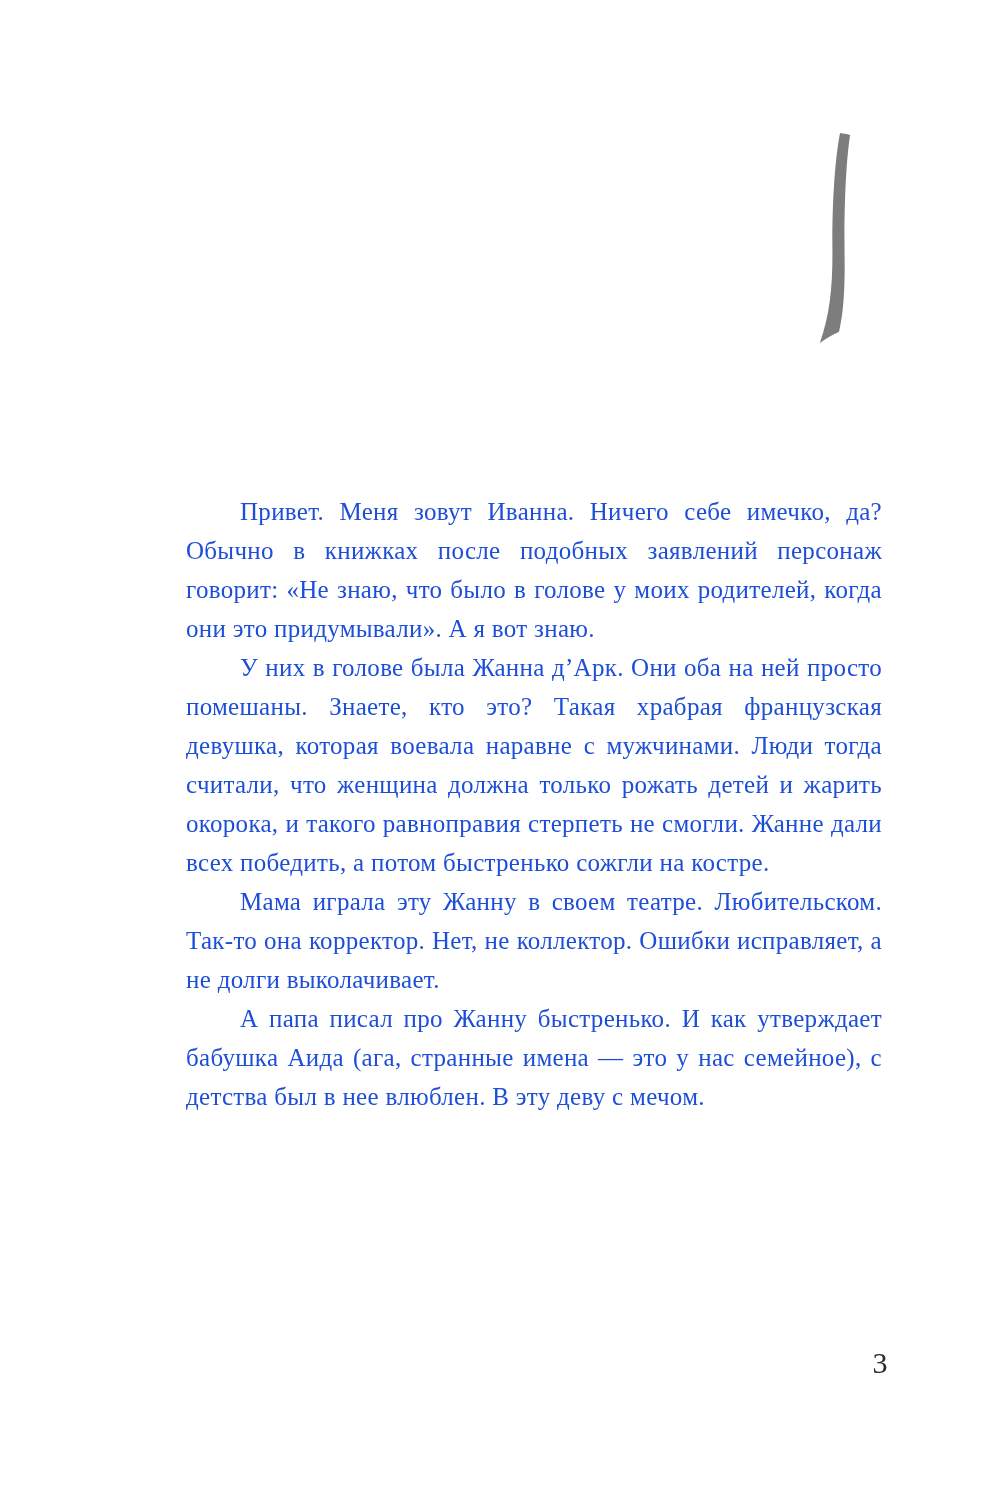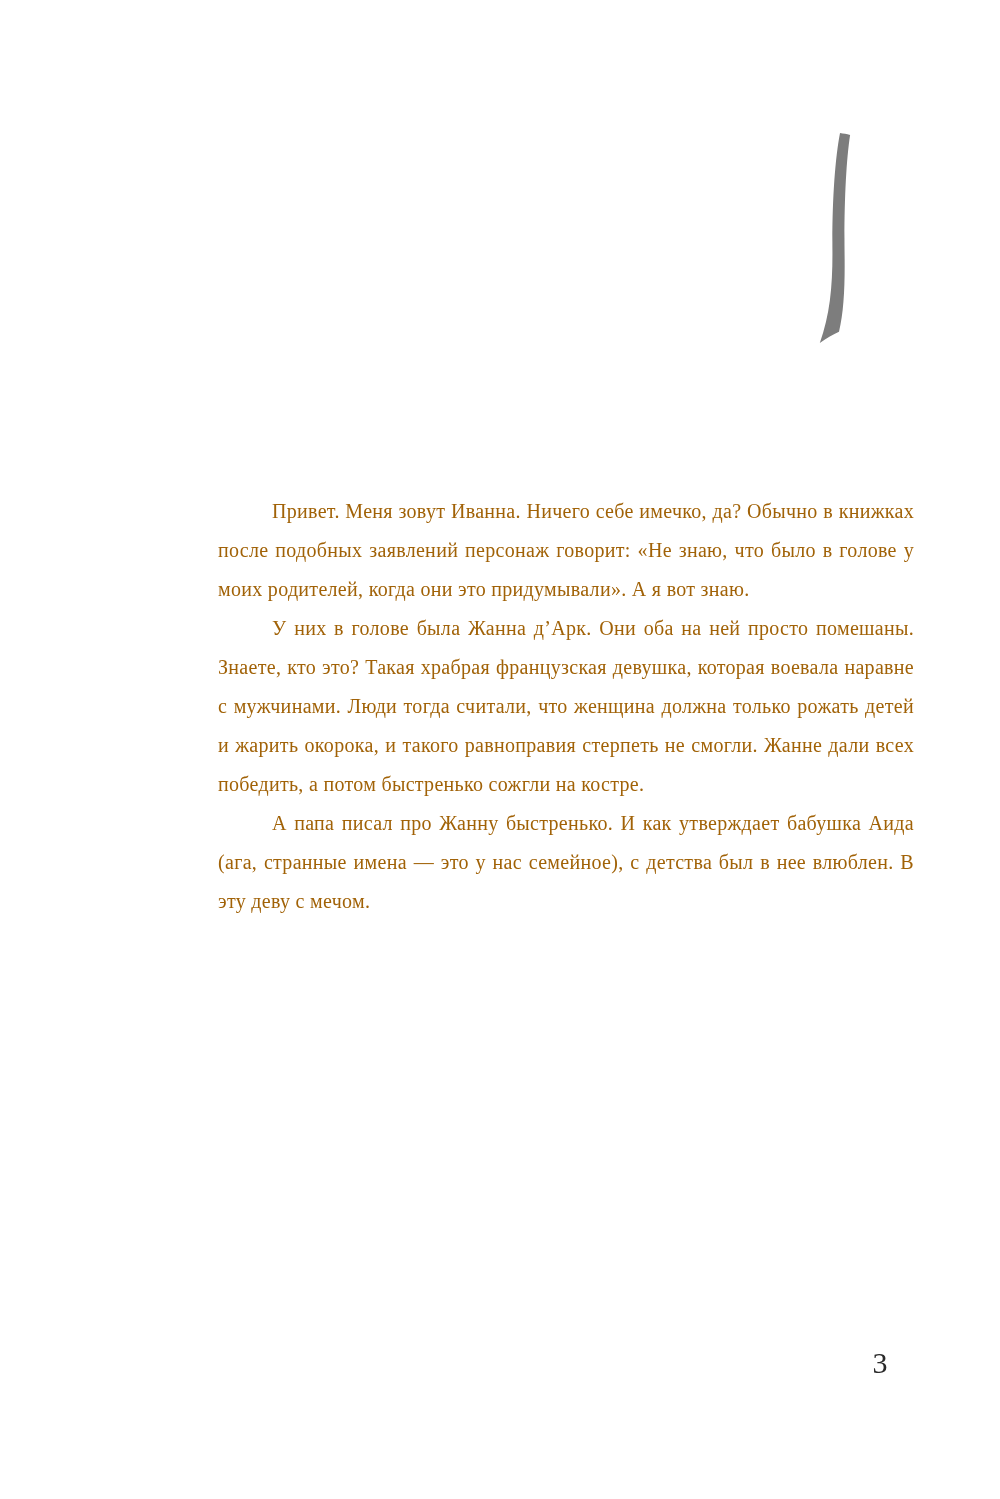--- a/index.html
+++ b/index.html
@@ -25,26 +25,25 @@
     width:1px;height:1px;
     overflow:hidden;
     clip:rect(0 0 0 0);
     white-space:nowrap;
   }
   .body-text{
     position:absolute;
     left:186px;
     top:492px;
     width:696px;
-    font-size:20px;
+    font-size:25px;
     line-height:39px;
     text-align:justify;
     letter-spacing:0.3px;
-    color:#a16207;
-    margin-left:32px;
+    color:#1d4ed8;
   }
   .para{
     margin:0;
     text-indent:54px;
   }
   .page-number{
     position:absolute;
     left:856px;
     top:1346px;
     width:48px;
@@ -67,18 +66,19 @@
            C 12 203, 18 200, 24 197
            C 29 176, 30 150, 29.5 118
            C 29 72, 31 28, 35 2
            C 31.5 1, 28.5 0.5, 25 0 Z"></path>
     </svg>
   </div>
 
   <div class="body-text">
       <p class="para">Привет. Меня зовут Иванна. Ничего себе имечко, да? Обычно в книжках после подобных заявлений персонаж говорит: «Не знаю, что было в голове у моих родителей, когда они это придумывали». А я вот знаю.</p>
       <p class="para">У них в голове была Жанна д’Арк. Они оба на ней просто помешаны. Знаете, кто это? Такая храбрая французская девушка, которая воевала наравне с мужчинами. Люди тогда считали, что женщина должна только рожать детей и жарить окорока, и такого равноправия стерпеть не смогли. Жанне дали всех победить, а потом быстренько сожгли на костре.</p>
+      <p class="para">Мама играла эту Жанну в своем театре. Любительском. Так-то она корректор. Нет, не коллектор. Ошибки исправляет, а не долги выколачивает.</p>
       <p class="para">А папа писал про Жанну быстренько. И как утверждает бабушка Аида (ага, странные имена — это у нас семейное), с детства был в нее влюблен. В эту деву с мечом.</p>
     </div>
 
   <div class="page-number">3</div>
 
 </div>
 
 </body></html>

